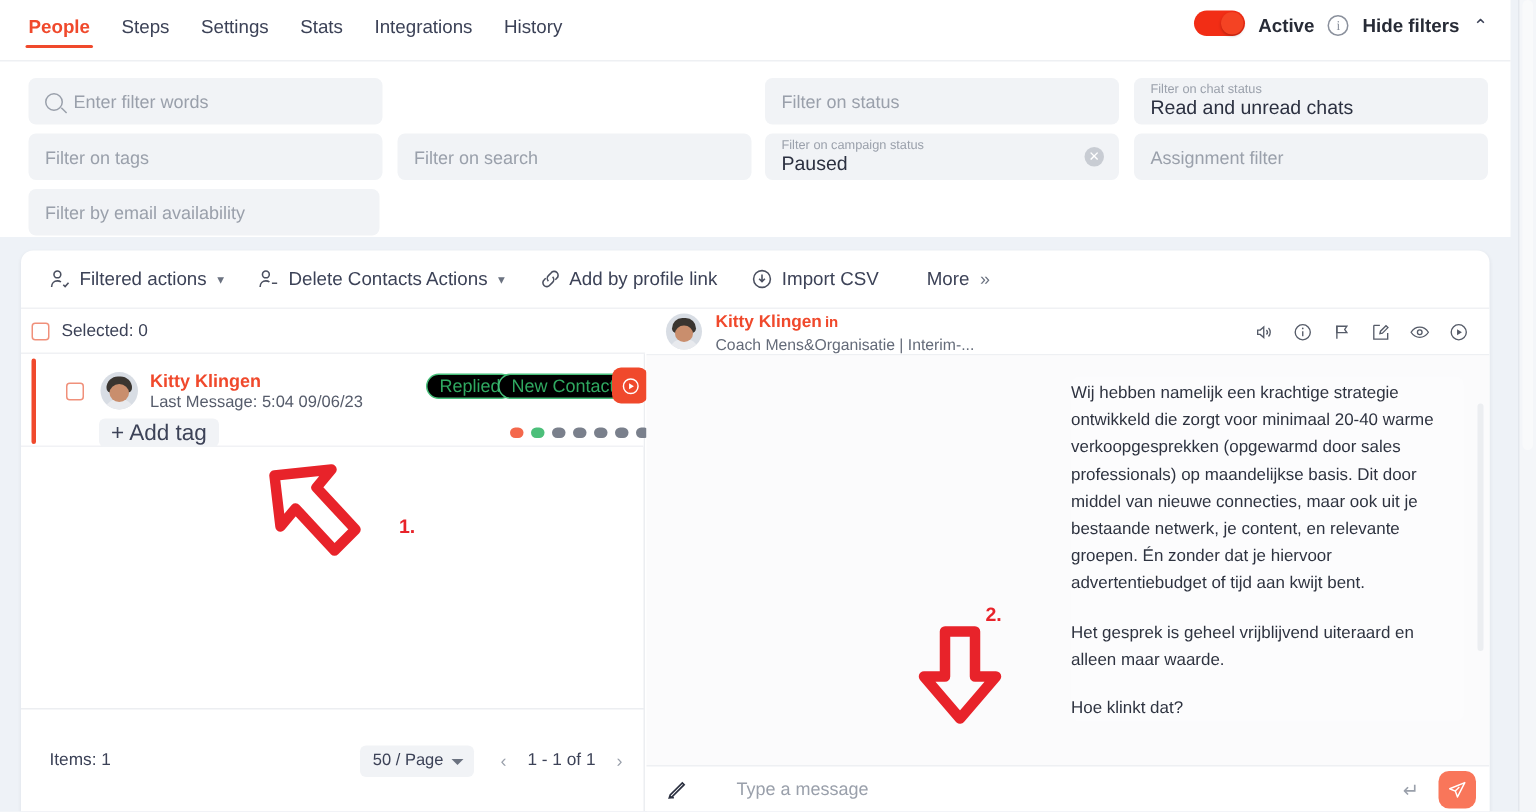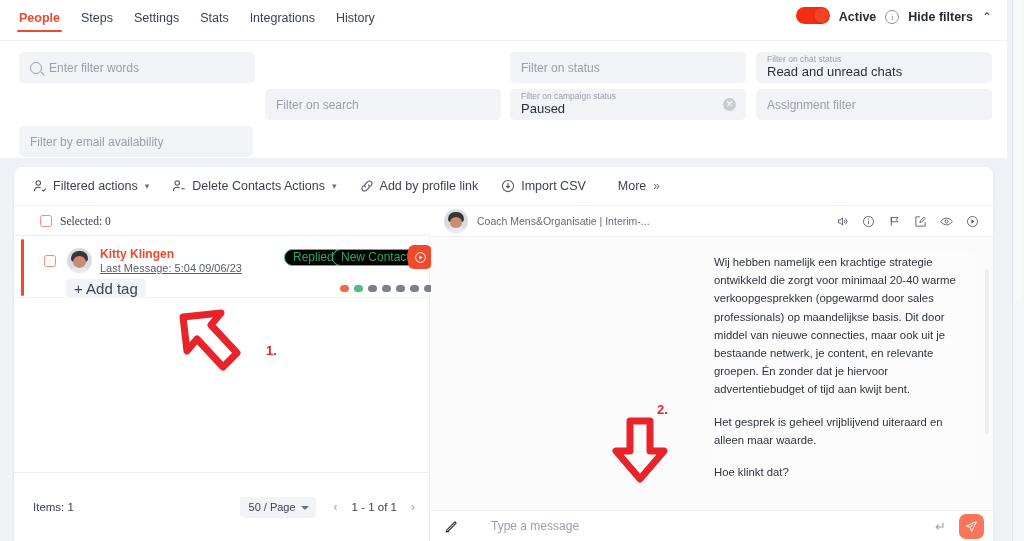--- a/index.html
+++ b/index.html
@@ -120,23 +120,22 @@
     display: flex; align-items: center; gap: 6px; cursor: pointer;
     font-size: 12.5px; color: #3c4257; margin-right: 23px; white-space: nowrap;
   }
   .action .chev { font-size: 9px; color: #6b7280; margin-left: 1px; }
   .ico { width: 14px; height: 14px; flex: none; color: #4b5060; }
   .ico svg { display: block; width: 14px; height: 14px; }
 
   
   .sel-bar {
     position: absolute; top: 39px; left: 0; width: 416px; height: 30px;
-    display: flex; align-items: center; padding-left: 26px; gap: 8px;
+    display: flex; align-items: center; padding-left: 7px; gap: 8px;
     border-bottom: 1px solid #f0f1f4;
-    font-family: Liberation Serif, serif;
   }
   .cb {
     width: 12px; height: 12px; border: 1.4px solid #f0907a; border-radius: 2.5px;
     background: #fff; cursor: pointer; flex: none;
   }
   .sel-text { font-size: 11.5px; color: #3c4257; }
 
   
   .list-col {
     position: absolute; top: 69px; left: 0; width: 416px; height: 236px;
@@ -167,21 +166,21 @@
   .avatar .body {
     position: absolute; left: 2px; top: 18px; width: 21px; height: 10px;
     background: #e8eaee; border-radius: 11px 11px 0 0;
   }
   .c-name {
     position: absolute; left: 86px; top: 11px;
     font-size: 12px; font-weight: 700; color: #f0492c; cursor: pointer;
   }
   .c-sub {
     position: absolute; left: 86px; top: 26px;
-    font-size: 11px; color: #565c6b; text-decoration: underline;
+    font-size: 11px; color: #565c6b;
   }
   .badge {
     position: absolute; top: 13px; height: 17px; padding: 0 8px;
     border: 1px solid #46c07a; border-radius: 9px;
     color: #2fa860; font-size: 12px; line-height: 15px;
     background: #000000; cursor: pointer;
   }
   .b-replied { left: 270px; }
   .b-new { left: 318px; }
   .play-btn {
@@ -344,20 +343,24 @@
     </div>
 
     <div class="filter filled" style="left:756px; top:11px; width:236px;">
       <span class="stack">
         <span class="minilabel">Filter on chat status</span>
         <span class="val">Read and unread chats</span>
       </span>
       <span class="caret"></span>
     </div>
 
+    <div class="filter" style="left:19px; top:48px; width:236px;">
+      <span class="ph">Filter on tags</span>
+      <span class="caret"></span>
+    </div>
 
     <div class="filter" style="left:265px; top:48px; width:236px;">
       <span class="ph">Filter on search</span>
       <span class="caret"></span>
     </div>
 
     <div class="filter filled" style="left:510px; top:48px; width:236px;">
       <span class="stack">
         <span class="minilabel">Filter on campaign status</span>
         <span class="val">Paused</span>
@@ -482,20 +485,23 @@
 
     <div class="chat-col">
 
       <div class="chat-head">
         <div class="chat-avatar">
           <div class="body"></div>
             <div class="hair"></div>
             <div class="face"></div>
         </div>
         <div class="chat-id">
+          <div>
+            <span class="chat-name">Kitty Klingen</span><span class="li-badge">in</span>
+          </div>
           <div class="chat-role">Coach Mens&amp;Organisatie | Interim-...</div>
         </div>
         <div class="chat-icons">
           <span class="ci">
             <svg viewBox="0 0 16 16" fill="none" stroke="currentColor" stroke-width="1.1">
               <path d="M3 6.2h2.1L8 3.6v8.8L5.1 9.8H3z"></path>
                 <path d="M10.2 6.1a2.7 2.7 0 0 1 0 3.8"></path>
                 <path d="M11.9 4.5a5 5 0 0 1 0 7"></path>
             </svg>
           </span>

